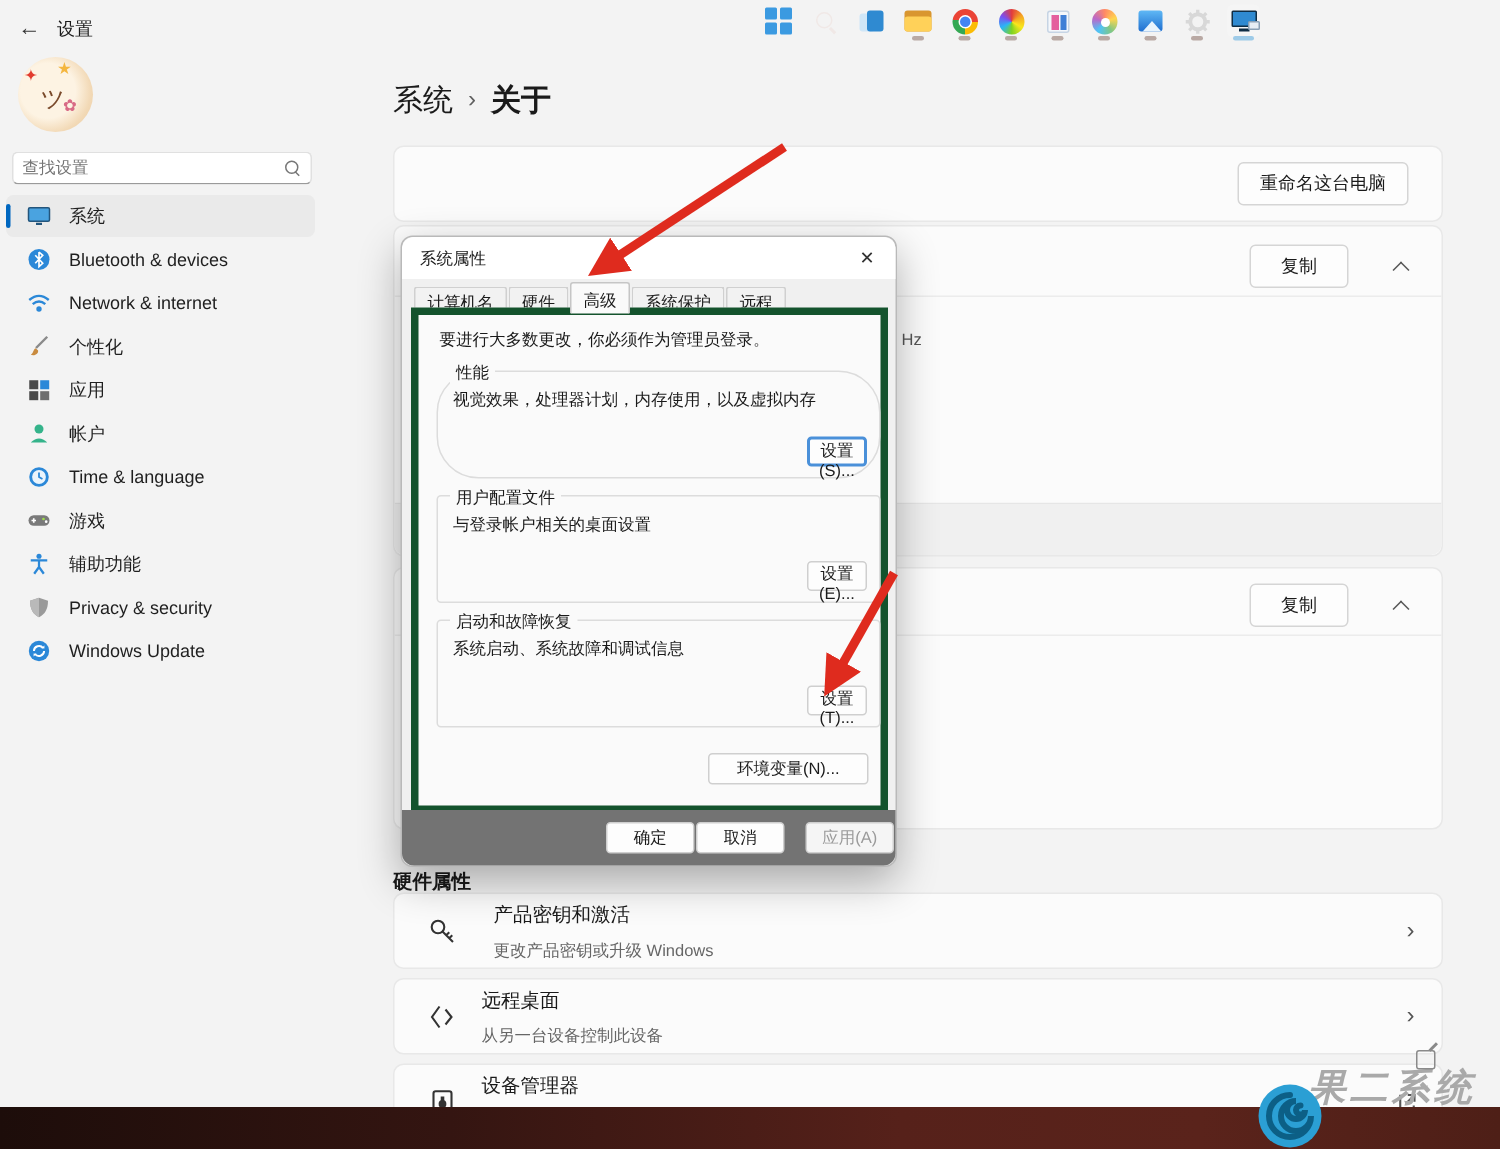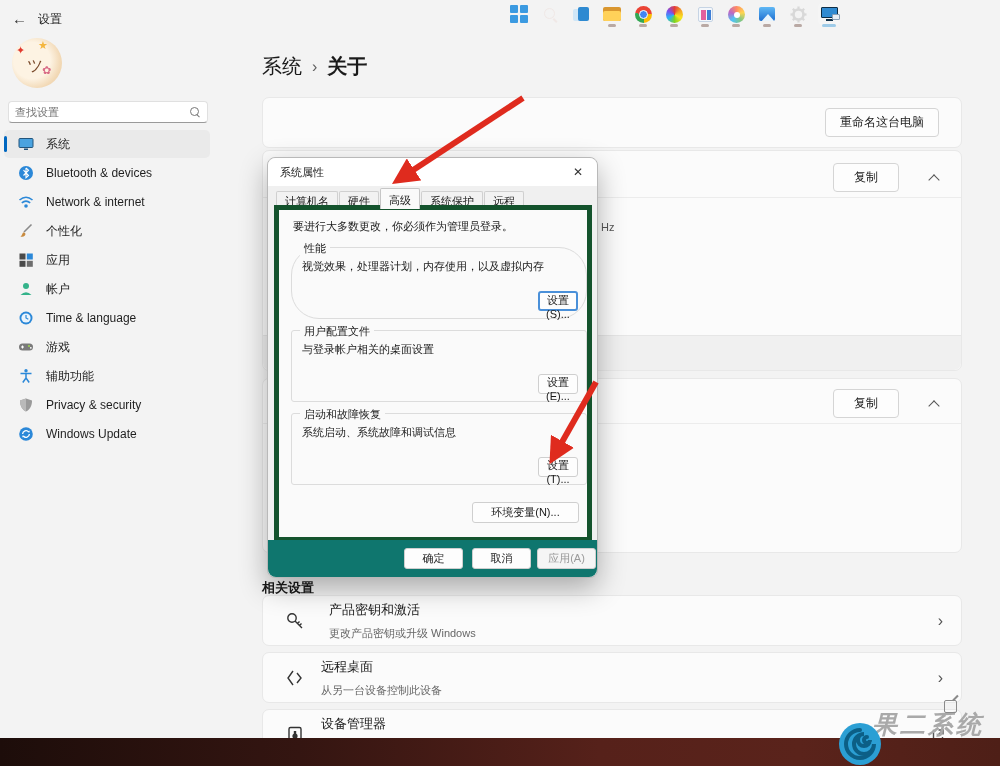--- a/index.html
+++ b/index.html
@@ -95,25 +95,25 @@
   .groupbox { position:absolute; left:12px; width:296px; height:72px;
     border:1px solid #dcdcdc; border-radius:3px; }
   .groupbox .gb-label { position:absolute; left:8px; top:-7px; background:#fafafa; padding:0 4px;
     font-size:11px; color:#1a1a1a; }
   .groupbox .gb-desc { position:absolute; left:10px; top:11px; font-size:11px; color:#1a1a1a; }
   .dlg-btn { position:absolute; background:#fdfdfd; border:1px solid #cfcfcf; border-radius:3px;
     font-size:11px; color:#1a1a1a; font-family:inherit; cursor:pointer; text-align:center; }
   .gb-btn { right:8px; bottom:7px; width:40px; height:20px; }
   .gb-btn.focused { border:2px solid #4a90d9; }
   .env-btn { right:8px; bottom:14px; width:107px; height:21px; }
-  .dlg-footer { position:absolute; left:0; right:0; bottom:0; height:37px; background:#0f766e;
+  .dlg-footer { position:absolute; left:0; right:0; bottom:0; height:37px; background:#737373;
     border-radius:0 0 8px 8px; }
   .foot-btn { top:8px; width:59px; height:21px; }
   .foot-btn.ok { left:136px; }
-  .foot-btn.cancel { left:204px; }
+  .foot-btn.cancel { left:196px; }
   .foot-btn.apply { left:269px; color:#9a9a9a; cursor:default; background:#f5f5f5; }
 
   
   .arrows { left:0; top:0; width:1000px; height:766px; z-index:30; pointer-events:none; }
 
   
   .wm-text { left:872px; top:708px; z-index:45; font-size:25px; font-weight:700; color:#a9a9a9;
     letter-spacing:3px; font-style:italic; }
   .wm-pen { left:944px; top:700px; z-index:46; width:13px; height:13px; border:1.6px solid #8a8a8a;
     border-radius:2px; }
@@ -293,21 +293,21 @@
   <span class="spec-fragment">Hz</span>
   <div class="subrow"></div>
 </div>
 
 <div class="card card-c">
   <button class="btn-light" style="right:62px; top:10px; padding:5px 20px;">复制</button>
   <span class="chev-up" style="right:22px; top:20px;"></span>
   <div class="card-divider" style="top:44px;"></div>
 </div>
 
-<div class="abs related-heading">相关设置</div>
+<div class="abs related-heading">硬件属性</div>
 
 <div class="row-card" style="top:595px;gap:8px;">
   <svg class="ric" viewBox="0 0 20 20">
       <circle cx="7" cy="7" r="4.2" fill="none" stroke="#333" stroke-width="1.4"></circle>
       <path d="M10 10 L17 17 M14.5 14.5 L16.5 12.5 M12.5 12.5 L14.5 10.5" stroke="#333" stroke-width="1.4" fill="none"></path>
     </svg>
   <div class="rtxt">
     <div class="rtitle">产品密钥和激活</div>
     <div class="rsub">更改产品密钥或升级 Windows</div>
   </div>

